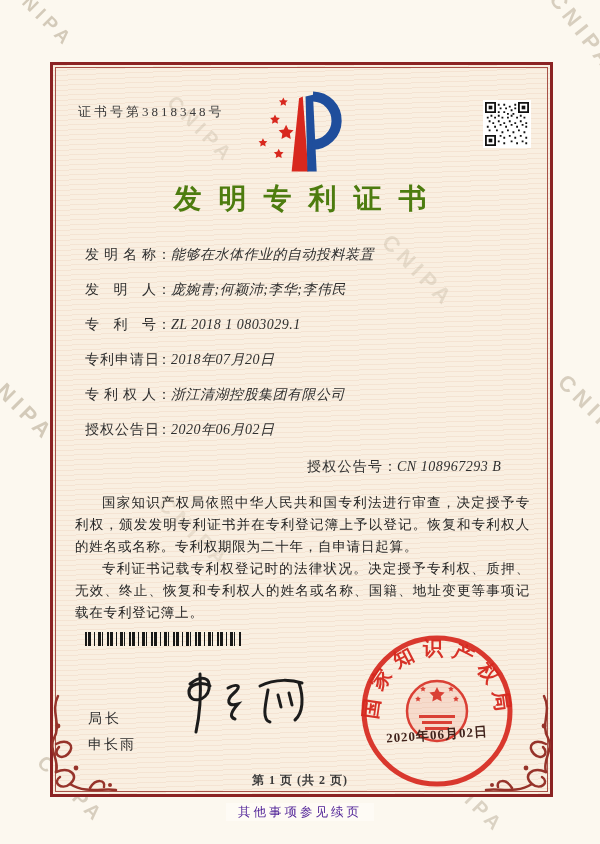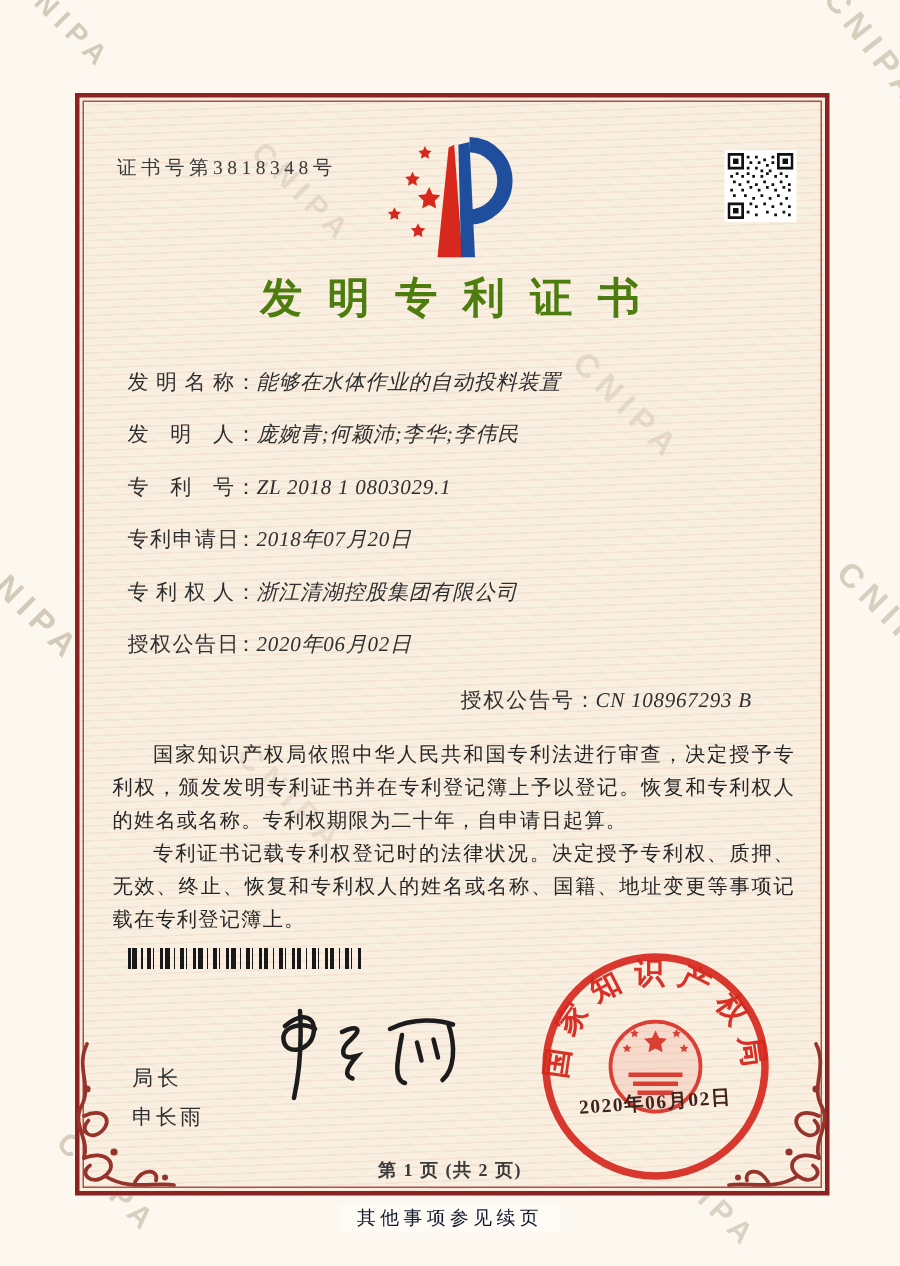--- a/index.html
+++ b/index.html
@@ -70,21 +70,21 @@
   .seal { position:absolute; left:357px; top:631px; width:160px; height:160px; z-index:5; }
   .seal-date {
     position:absolute; left:357px; top:726px; width:160px; text-align:center; z-index:6;
     font-size:13px; font-weight:bold; color:#40231c; letter-spacing:1px;
     transform:rotate(-4deg);
   }
   
   .page-info { position:absolute; left:0; top:772px; width:600px; text-align:center; font-size:12px; letter-spacing:1px; color:#3a3a3a; z-index:3;font-weight:bold; }
   .footer-note {
     position:absolute; left:0; top:804px; width:600px; text-align:center; z-index:3;
-    font-size:12.5px; letter-spacing:3px; color:#0f172a;
+    font-size:12.5px; letter-spacing:3px; color:#4c1d95;
   }
   .footer-note span { background:#fefbf5; padding:2px 12px; }
   .ornament { position:absolute; z-index:4; }
   .orn-left  { left:46px;  top:694px; }
   .orn-right { left:456px; top:694px; transform:scaleX(-1); }
 </style>
 </head>
 <body>
 
 <div class="page">

